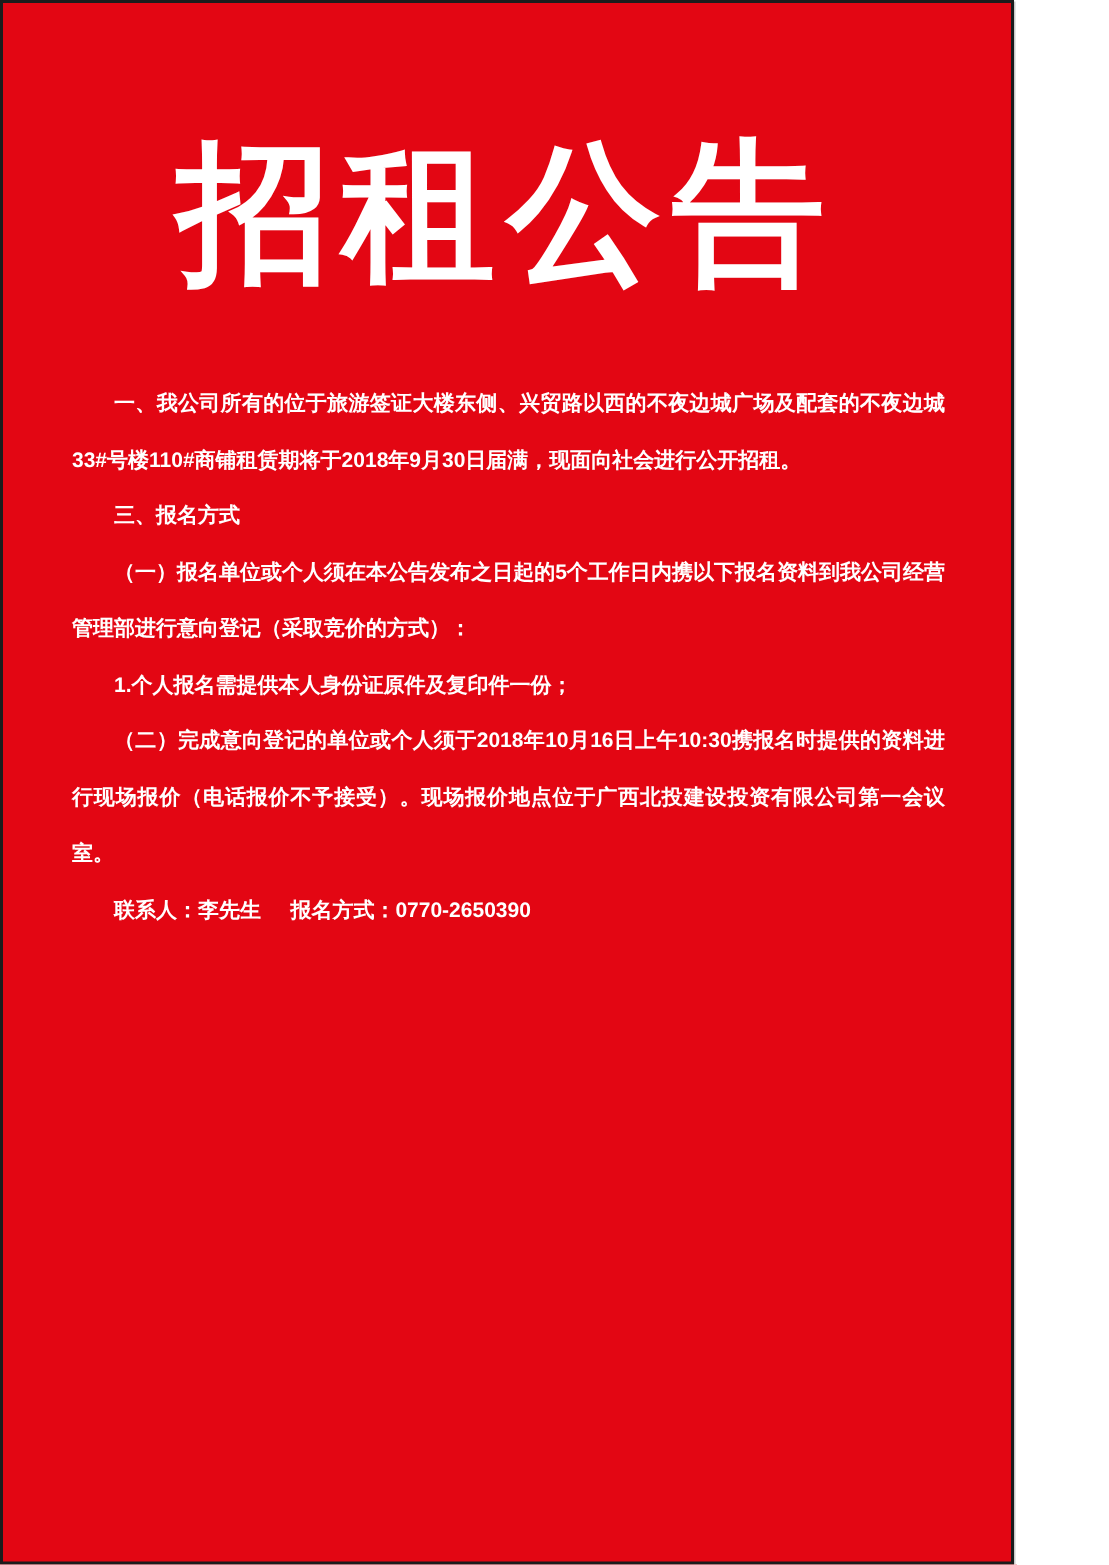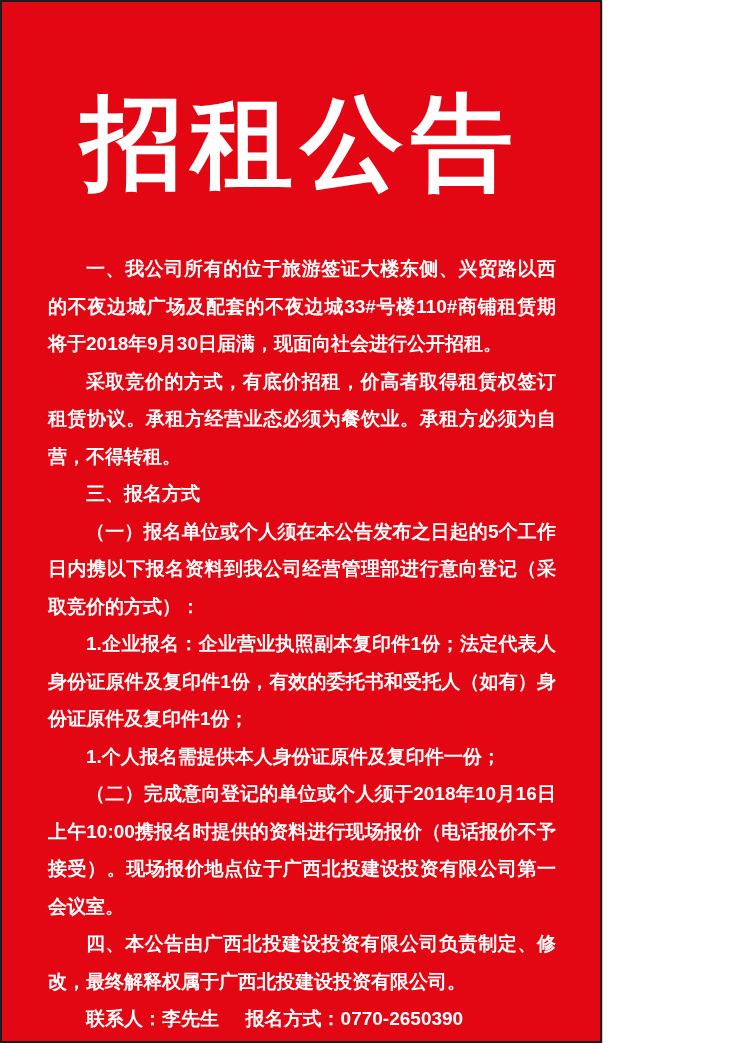--- a/index.html
+++ b/index.html
@@ -5,21 +5,21 @@
   :root {
     --bg: #E30613;
     --fg: #FFFFFF;
     --border: #1C1C1C;
     --edge: #C9C9C9;
   }
   * { box-sizing: border-box; }
   html, body { margin: 0; padding: 0; background: #ffffff; }
   .poster {
     position: relative;
-    width: 602px;
+    width: 676px;
     height: 1043px;
     background: var(--bg, #E30613);
     border: 2px solid var(--border, #1C1C1C);
     box-shadow: 1px 1px 0 var(--edge, #C9C9C9);
     color: var(--fg, #FFFFFF);
     overflow: hidden;
     font-family: "Liberation Sans", "DejaVu Sans", sans-serif;
   }
   .poster-title {
     margin: 0;
@@ -28,21 +28,21 @@
     text-align: center;
     font-family: "DejaVu Serif", "Liberation Serif", serif;
     font-weight: bold;
     font-size: 102px;
     line-height: 1.1;
     letter-spacing: 8px;
     white-space: nowrap;
   }
   .announcement-body {
     padding: 50px 44px 0 46px;
-    font-size: 19px;
+    font-size: 14px;
     line-height: 37.5px;
     font-weight: bold;
     text-align: justify;
     text-justify: inter-ideograph;
   }
   .announcement-body p {
     margin: 0;
     text-indent: 2em;
   }
   .contact-gap {
@@ -52,23 +52,20 @@
 </style>
 </head>
 <body>
 
 <div class="poster">
 
   <h1 class="poster-title">招租公告</h1>
 
   <div class="announcement-body">
     <p>一、我公司所有的位于旅游签证大楼东侧、兴贸路以西的不夜边城广场及配套的不夜边城33#号楼110#商铺租赁期将于2018年9月30日届满，现面向社会进行公开招租。</p>
-    <p>采取竞价的方式，有底价招租，价高者取得租赁权签订租赁协议。承租方经营业态必须为餐饮业。承租方必须为自营，不得转租。</p>
     <p>三、报名方式</p>
     <p>（一）报名单位或个人须在本公告发布之日起的5个工作日内携以下报名资料到我公司经营管理部进行意向登记（采取竞价的方式）：</p>
-    <p>1.企业报名：企业营业执照副本复印件1份；法定代表人身份证原件及复印件1份，有效的委托书和受托人（如有）身份证原件及复印件1份；</p>
     <p>1.个人报名需提供本人身份证原件及复印件一份；</p>
-    <p>（二）完成意向登记的单位或个人须于2018年10月16日上午10:00携报名时提供的资料进行现场报价（电话报价不予接受）。现场报价地点位于广西北投建设投资有限公司第一会议室。</p>
-    <p>四、本公告由广西北投建设投资有限公司负责制定、修改，最终解释权属于广西北投建设投资有限公司。</p>
+    <p>（二）完成意向登记的单位或个人须于2018年10月16日上午10:30携报名时提供的资料进行现场报价（电话报价不予接受）。现场报价地点位于广西北投建设投资有限公司第一会议室。</p>
     <p><span>联系人：</span><span>李先生</span><span class="contact-gap"></span><span>报名方式：</span><span>0770-2650390</span></p>
   </div>
 
 </div>
 
 </body></html>

